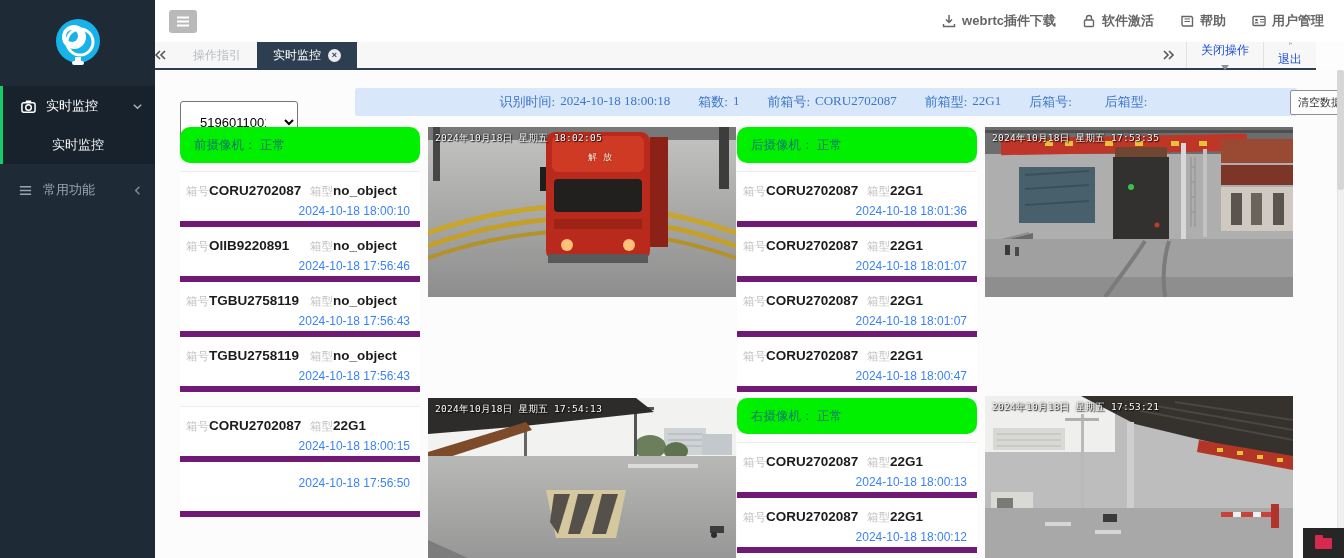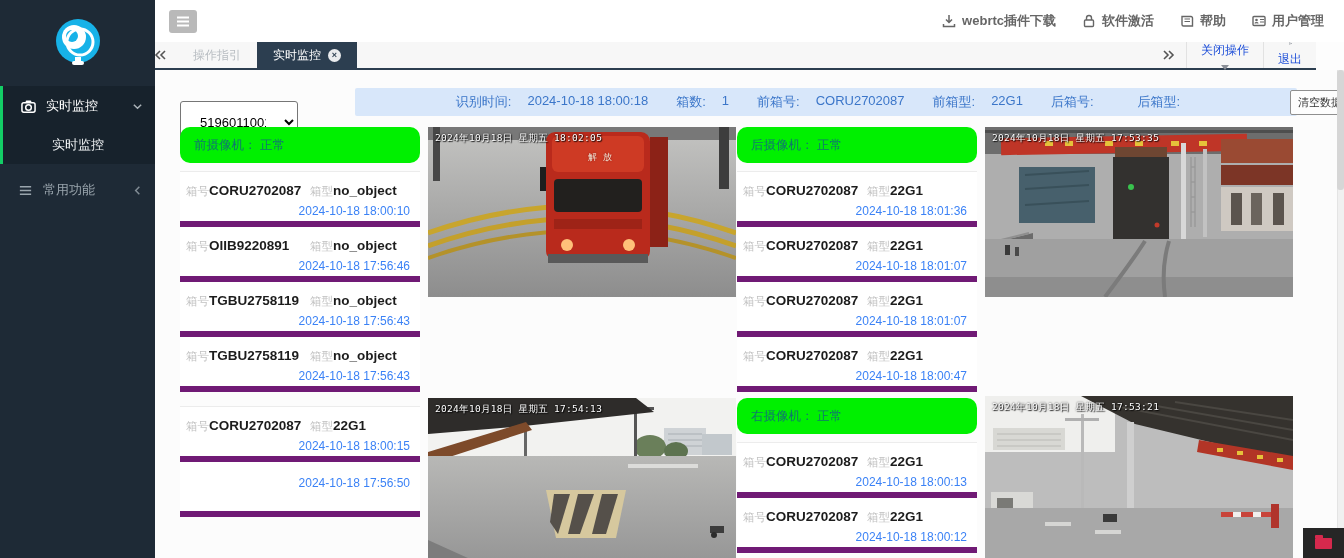--- a/index.html
+++ b/index.html
@@ -31,21 +31,21 @@
   .tab.active { background:#2c3e50; color:#fff; }
   .tab-close { width:13px; height:13px; border-radius:50%; background:rgba(255,255,255,.9); color:#2c3e50; font-size:9px; line-height:13px; text-align:center; font-weight:bold; }
   .tabbar-spacer { flex:1; }
   .tabbar-ctl { display:flex; align-items:center; padding:0 14px; border-left:1px solid #e2e2e2; color:#1d4ed8; font-size:12px; gap:6px; cursor:pointer;flex-direction:column; }
   .caret { width:0; height:0; border-left:4px solid transparent; border-right:4px solid transparent; border-top:5px solid #8a8f97; }
 
   
   .content { position:absolute; left:155px; top:70px; width:1189px; height:488px; background:#fcfcfc; overflow:hidden; }
   .device-select { position:absolute; left:25px; top:31px; width:118px; height:43px; border:1px solid #767676; border-radius:3px; background:#fff; font-size:13px; padding:0 15px; font-family:"Liberation Sans",sans-serif; }
   .info-bar { position:absolute; left:200px; top:18px; width:942px; height:28px; background:#d8e7fa; border-radius:2px; display:flex; align-items:center; justify-content:center; gap:28px; color:#3b76c9; font-size:13px; }
-  .info-field { display:flex; gap:16px; white-space:nowrap; }
+  .info-field { display:flex; gap:5px; white-space:nowrap;font-family:Liberation Serif, serif; }
   .clear-btn { position:absolute; left:1135px; top:20px; width:60px; height:25px; background:#fdfdfd; border:1px solid #8f8f8f; border-radius:2px; font-size:11px; color:#333; cursor:pointer; padding:0; font-family:"Liberation Sans",sans-serif; }
 
   
   .panel { position:absolute; width:240px; }
   .panel-header { height:36px; background:#00f000; border-radius:10px; display:flex; align-items:center; padding-left:14px; font-size:12.5px; color:#0f766e; }
   .record-list { margin-top:8px; background:#fff; border-top:1px solid #ececec; }
   .record { height:55px; border-bottom:6px solid #701a75; padding:9px 10px 0 6px; }
   .rec-line1 { display:flex; align-items:baseline; }
   .rec-group1 { min-width:124px; }
   .lbl { color:#c2c2c2; font-size:11.5px; }

